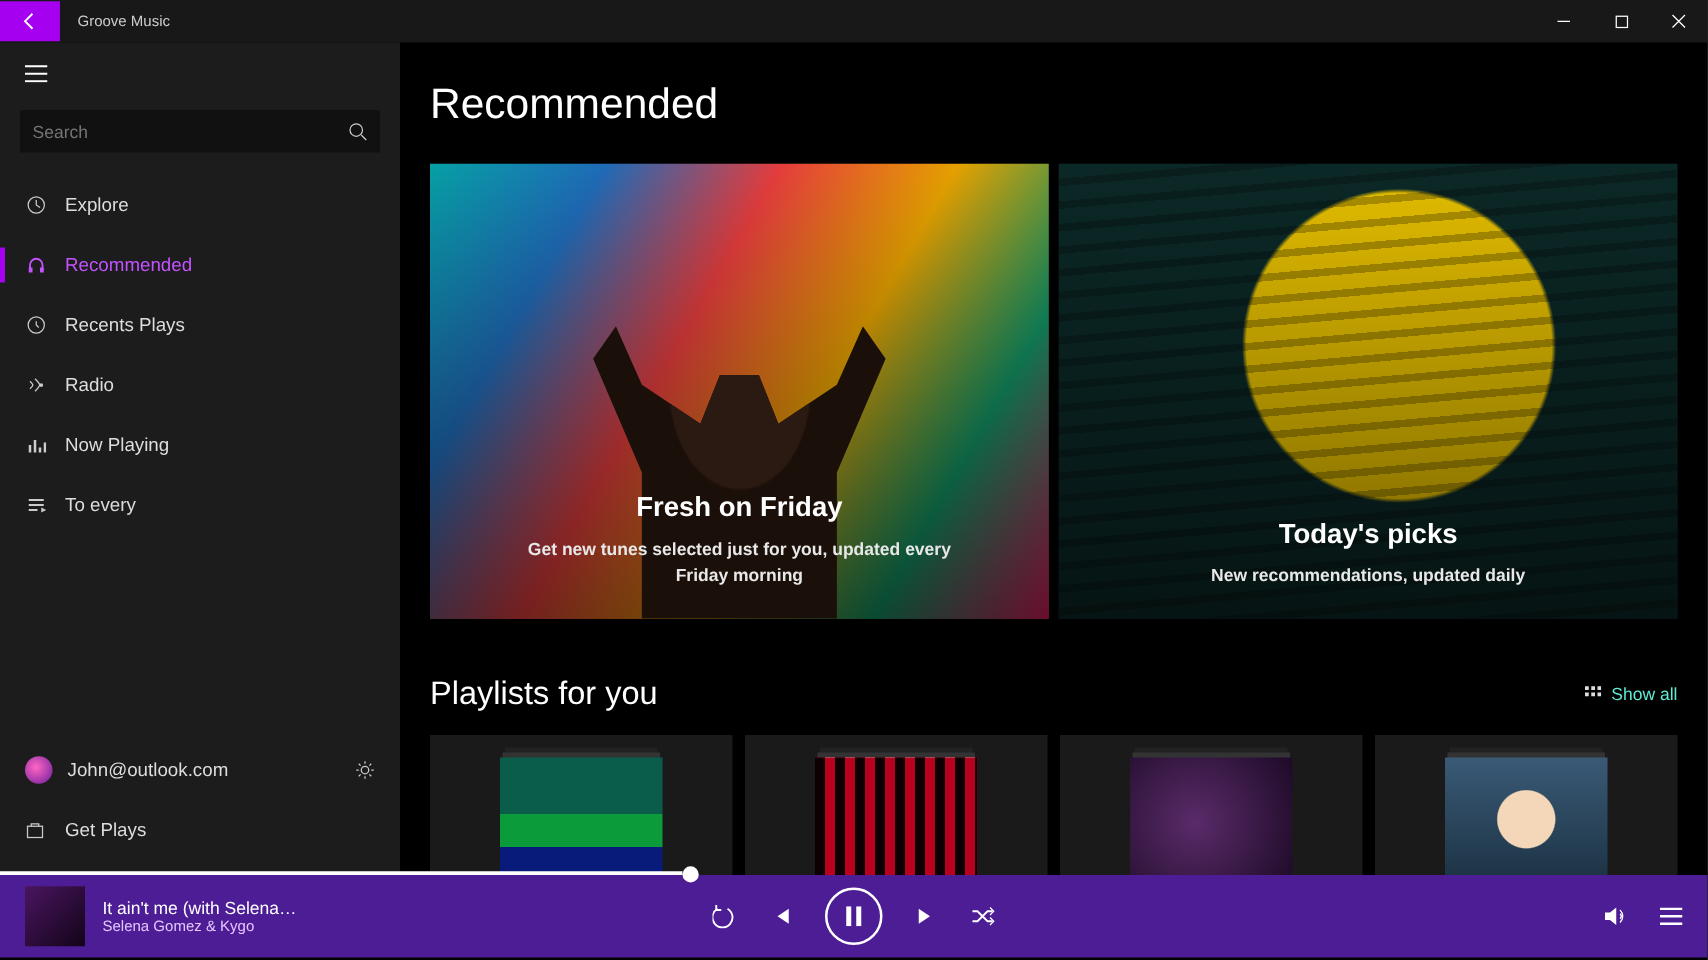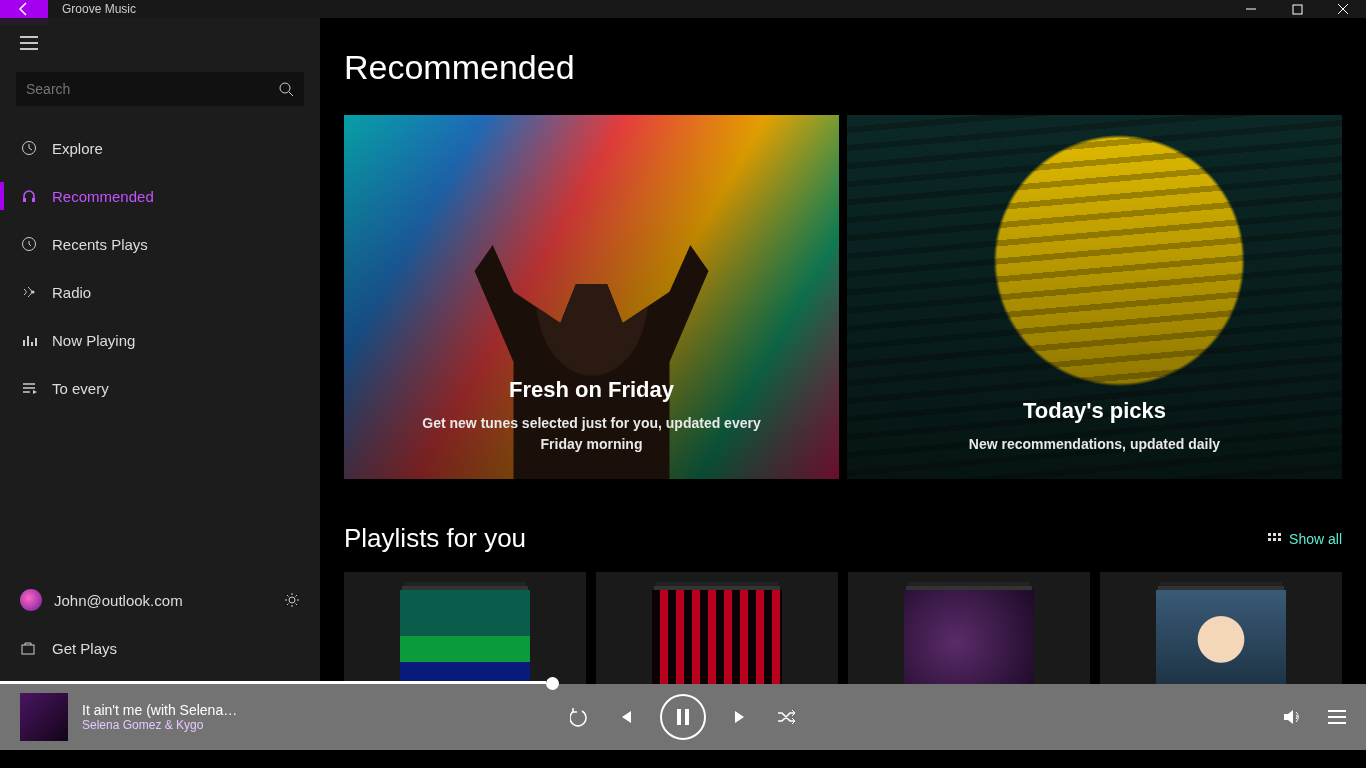--- a/index.html
+++ b/index.html
@@ -1,19 +1,19 @@
 <!DOCTYPE html>
 <html><head>
 <meta charset="utf-8">
 <style>
 * { margin: 0; padding: 0; box-sizing: border-box; font-family: "Segoe UI", sans-serif; }
 html, body { width: 1366px; height: 768px; overflow: hidden; background: #000; color: #fff; }
 
 
-.titlebar { height: 18px; display: flex; align-items: center; background: #181818; position: relative; }
+.titlebar { height: 34px; display: flex; align-items: center; background: #181818; position: relative; }
 .back-btn { width: 48px; height: 32px; background: #a500f0; display: flex; align-items: center; justify-content: center; }
 .app-title { font-size: 12px; color: #ccc; margin-left: 14px; }
 .window-controls { margin-left: auto; display: flex; }
 .win-ctrl { width: 46px; height: 32px; display: flex; align-items: center; justify-content: center; color: #fff; }
 
 
 .body-row { display: flex; height: calc(768px - 32px - 70px); }
 .sidebar { width: 320px; background: rgba(30,30,30,0.95); padding: 18px 0 0 0; display: flex; flex-direction: column; position: relative; }
 .hamburger { padding: 0 20px 22px 20px; }
 .search-wrap { margin: 0 16px 18px 16px; background: #111; height: 34px; display: flex; align-items: center; padding: 0 10px; }
@@ -47,21 +47,21 @@
 
 .pl-row { display: flex; gap: 10px; }
 .pl-card { flex:1; height: 190px; background: #1a1a1a; display:flex; align-items:flex-start; justify-content:center; padding-top:18px; overflow:hidden; }
 .pl-inner { width: 130px; height: 130px; box-shadow: 0 -6px 0 -2px #333, 0 -12px 0 -4px #222; }
 .pl1 .pl-inner{ background: linear-gradient(180deg,#0a5d4a 0 35%, #0b9b3a 35% 55%, #081b7a 55% 100%);}
 .pl2 .pl-inner{ background: repeating-linear-gradient(90deg,#111 0 8px,#e8e8e8 8px 16px), linear-gradient(#c02,#c02); background-blend-mode: multiply;}
 .pl3 .pl-inner{ background: radial-gradient(circle at 40% 40%, #5a2b6a, #12041a);}
 .pl4 .pl-inner{ background: radial-gradient(circle at 50% 38%, #f3d7b8 0 22%, transparent 23%), linear-gradient(#3a5a76,#132634);}
 
 
-.player { height: 66px; background: #737373; display: flex; align-items: center; padding: 0 20px; position: relative; }
+.player { height: 66px; background: #4c1d95; display: flex; align-items: center; padding: 0 20px; position: relative; }
 .player::before { content:""; position:absolute; top:-3px; left:0; height:3px; width:40%; background:#fff;}
 .player .thumb-dot { position:absolute; top:-7px; left:40%; width:13px; height:13px; border-radius:50%; background:#fff; }
 .np-art { width: 48px; height: 48px; background: linear-gradient(135deg,#4a1560,#120418); margin-right: 14px; }
 .np-text { display:flex; flex-direction:column; }
 .np-title { font-size: 14px; color:#fff; max-width: 180px; white-space: nowrap; overflow:hidden; text-overflow: ellipsis;}
 .np-artist { font-size: 12px; color: #e4c7ff; }
 .controls { position:absolute; left:50%; transform:translateX(-50%); display:flex; align-items:center; gap:26px; }
 .ctrl { color:#fff; display:flex; align-items:center; justify-content:center; }
 .play-ring { width:46px; height:46px; border:2px solid #fff; border-radius:50%; display:flex; align-items:center; justify-content:center;}
 .player-right { margin-left:auto; display:flex; align-items:center; gap:26px; }

